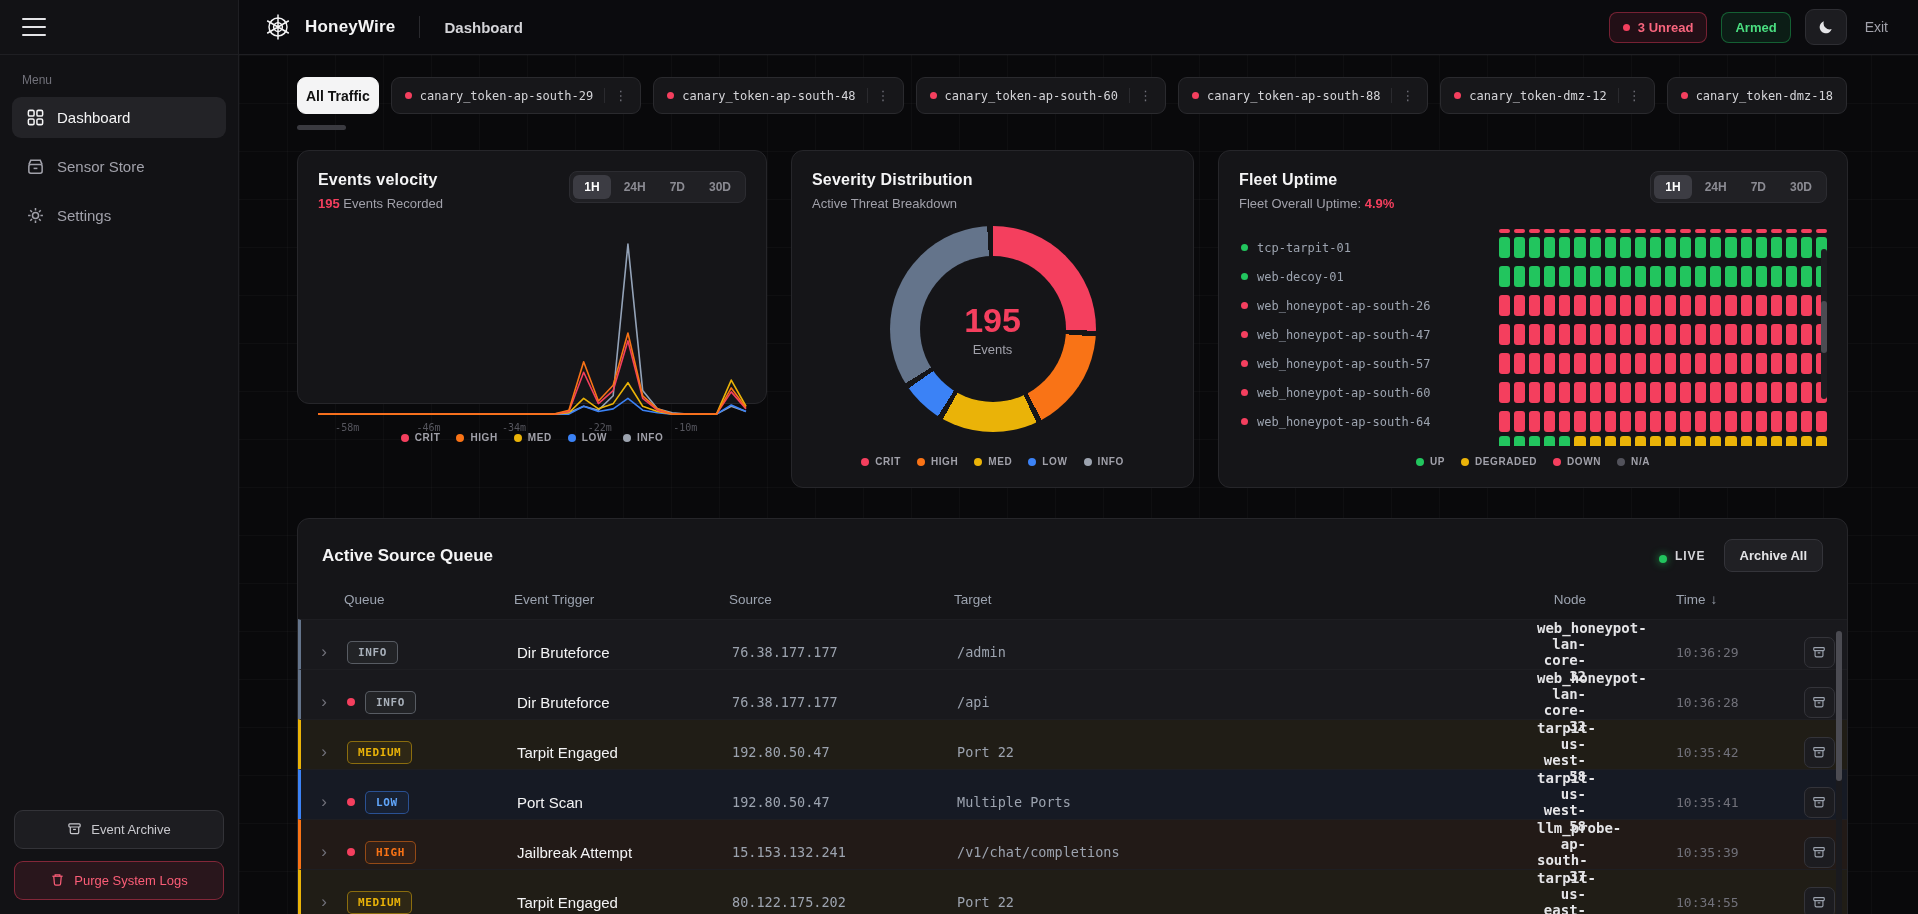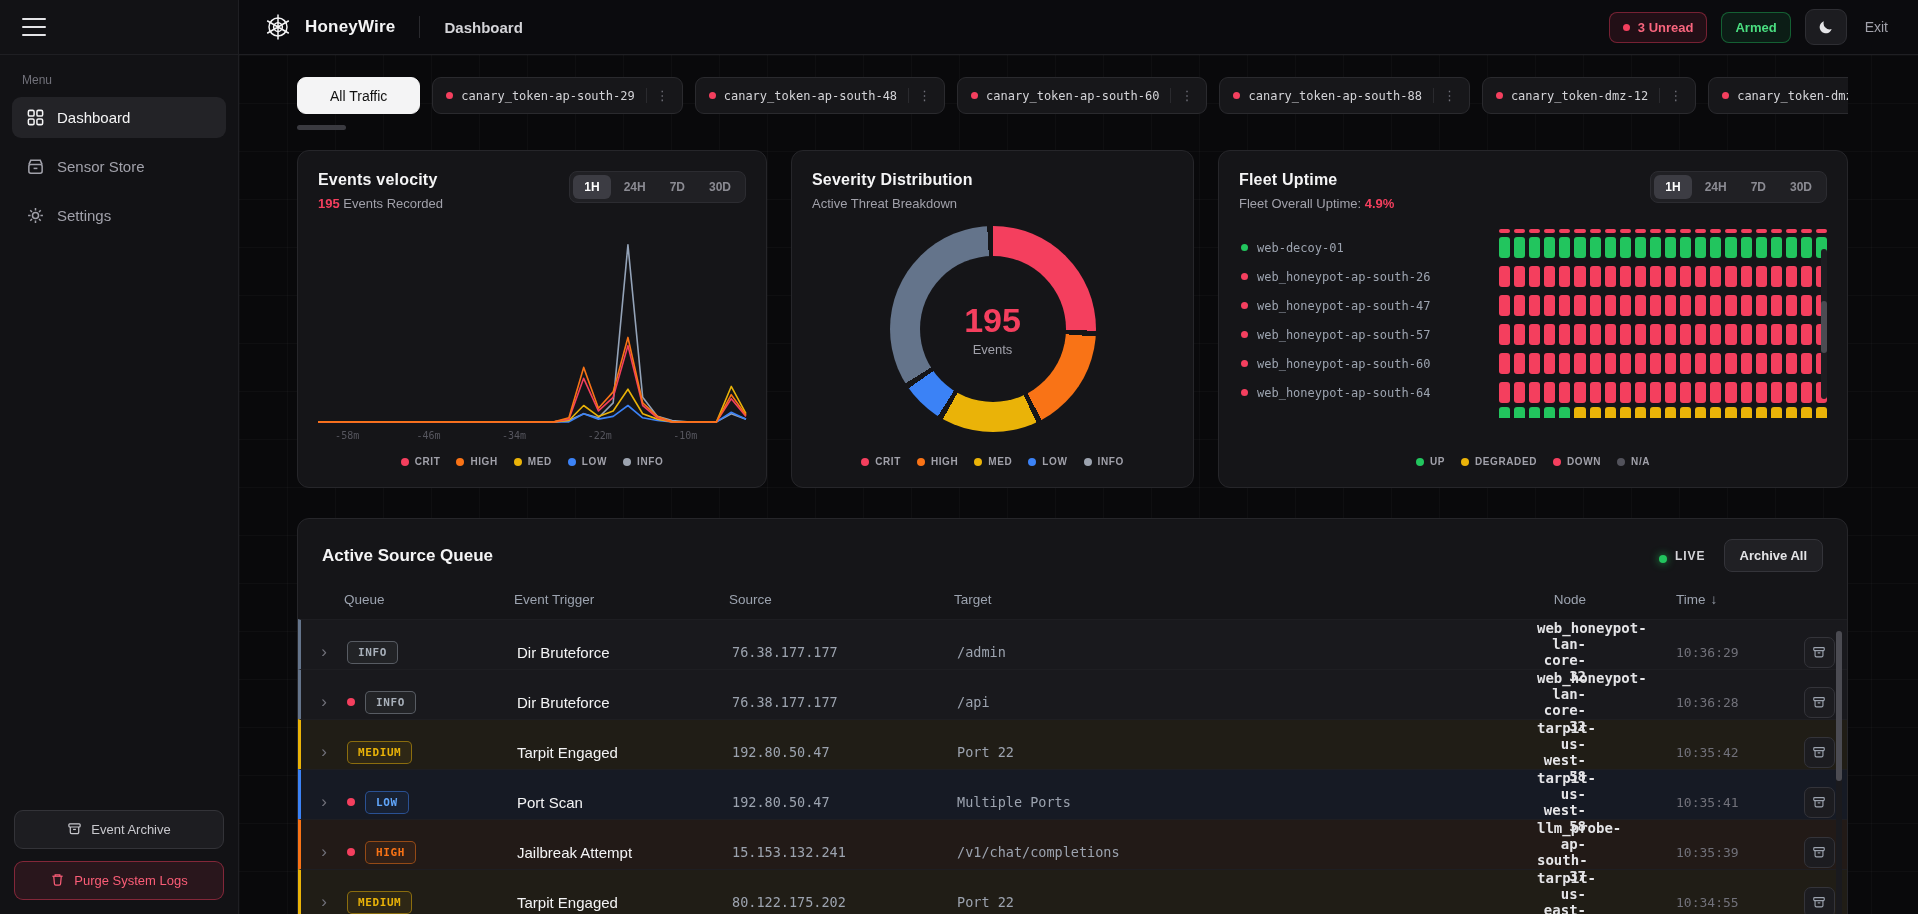--- a/index.html
+++ b/index.html
@@ -54,31 +54,31 @@
       linear-gradient(rgba(255,255,255,0.022) 1px, transparent 1px),
       linear-gradient(90deg, rgba(255,255,255,0.022) 1px, transparent 1px);
     background-size:48px 48px; }
 
   
   .chips-row { display:flex; gap:12px; white-space:nowrap; overflow:hidden; align-items:center; }
   .chip { flex:none; display:inline-flex; align-items:center; gap:8px; height:37px; padding:0 13px;
     border-radius:9px; background:#17171a; border:1px solid #2a2a2e; color:#d4d4d8;
     font-family:"DejaVu Sans Mono", monospace; font-size:12px; cursor:pointer; }
   .chip-active { background:#f4f4f5; color:#111; border:1px solid #f4f4f5;
-    font-family:"Liberation Sans", sans-serif; font-size:14px; font-weight:normal; padding:0 32px; }
+    font-family:"Liberation Sans", sans-serif; font-size:14px; font-weight:bold; padding:0 8px; }
   .chip-dot { width:7px; height:7px; border-radius:50%; background:#f43f5e; flex:none; }
   .chip-menu { color:#71717a; border-left:1px solid #2a2a2e; padding-left:9px; margin-left:3px;
     font-size:13px; cursor:pointer; }
   .chips-scroll { margin-top:11px; height:5px; }
   .chips-scroll .thumb { width:49px; height:5px; border-radius:3px; background:#3a3a40; }
 
   
   .cards-row { display:flex; gap:24px; margin-top:20px; }
   .card { background:#151518; border:1px solid #26262a; border-radius:12px; padding:20px; }
-  #velocity-card { width:470px; height:338px; flex:none; display:flex; flex-direction:column; }
+  #velocity-card { width:470px; height:254px; flex:none; display:flex; flex-direction:column; }
   #severity-card { width:403px; height:338px; flex:none; display:flex; flex-direction:column; }
   #fleet-card    { width:630px; height:338px; flex:none; display:flex; flex-direction:column; }
   .card-head { display:flex; justify-content:space-between; align-items:flex-start; }
   .card-title { font-size:16px; font-weight:bold; letter-spacing:0.2px; }
   .card-sub { margin-top:7px; font-size:13px; color:#a1a1aa; }
   .red { color:#f43f5e; font-weight:bold; }
   .toggle-group { display:flex; background:#202024; border:1px solid #2c2c31; border-radius:8px; padding:3px; gap:2px; }
   .tg-btn { border:none; background:transparent; color:#8b8b93; font-size:12px; font-weight:bold;
     padding:5px 11px; border-radius:6px; cursor:pointer; font-family:"Liberation Sans", sans-serif; }
   .tg-btn.active { background:#3c3c43; color:#fff; }
@@ -431,20 +431,50 @@
                   <i class="bar" style="background: rgb(244, 63, 94);"></i>
                   <i class="bar" style="background: rgb(244, 63, 94);"></i>
                   <i class="bar" style="background: rgb(244, 63, 94);"></i>
                   <i class="bar" style="background: rgb(244, 63, 94);"></i>
                   <i class="bar" style="background: rgb(244, 63, 94);"></i>
                   <i class="bar" style="background: rgb(244, 63, 94);"></i>
                   <i class="bar" style="background: rgb(244, 63, 94);"></i>
                   <i class="bar" style="background: rgb(244, 63, 94);"></i>
                 </div>
               </div>
+            <div class="fleet-row">
+                <div class="f-left">
+                  <i class="f-dot" style="background: rgb(34, 197, 94);"></i>
+                  <span class="f-label">tcp-tarpit-01</span>
+                </div>
+                <div class="fleet-bars">
+                  <i class="bar" style="background: rgb(34, 197, 94);"></i>
+                  <i class="bar" style="background: rgb(34, 197, 94);"></i>
+                  <i class="bar" style="background: rgb(34, 197, 94);"></i>
+                  <i class="bar" style="background: rgb(34, 197, 94);"></i>
+                  <i class="bar" style="background: rgb(34, 197, 94);"></i>
+                  <i class="bar" style="background: rgb(34, 197, 94);"></i>
+                  <i class="bar" style="background: rgb(34, 197, 94);"></i>
+                  <i class="bar" style="background: rgb(34, 197, 94);"></i>
+                  <i class="bar" style="background: rgb(34, 197, 94);"></i>
+                  <i class="bar" style="background: rgb(34, 197, 94);"></i>
+                  <i class="bar" style="background: rgb(34, 197, 94);"></i>
+                  <i class="bar" style="background: rgb(34, 197, 94);"></i>
+                  <i class="bar" style="background: rgb(34, 197, 94);"></i>
+                  <i class="bar" style="background: rgb(34, 197, 94);"></i>
+                  <i class="bar" style="background: rgb(34, 197, 94);"></i>
+                  <i class="bar" style="background: rgb(34, 197, 94);"></i>
+                  <i class="bar" style="background: rgb(34, 197, 94);"></i>
+                  <i class="bar" style="background: rgb(34, 197, 94);"></i>
+                  <i class="bar" style="background: rgb(34, 197, 94);"></i>
+                  <i class="bar" style="background: rgb(34, 197, 94);"></i>
+                  <i class="bar" style="background: rgb(34, 197, 94);"></i>
+                  <i class="bar" style="background: rgb(34, 197, 94);"></i>
+                </div>
+              </div>
               <div class="fleet-row">
                 <div class="f-left">
                   <i class="f-dot" style="background: rgb(34, 197, 94);"></i>
                   <span class="f-label">web-decoy-01</span>
                 </div>
                 <div class="fleet-bars">
                   <i class="bar" style="background: rgb(34, 197, 94);"></i>
                   <i class="bar" style="background: rgb(34, 197, 94);"></i>
                   <i class="bar" style="background: rgb(34, 197, 94);"></i>
                   <i class="bar" style="background: rgb(34, 197, 94);"></i>

